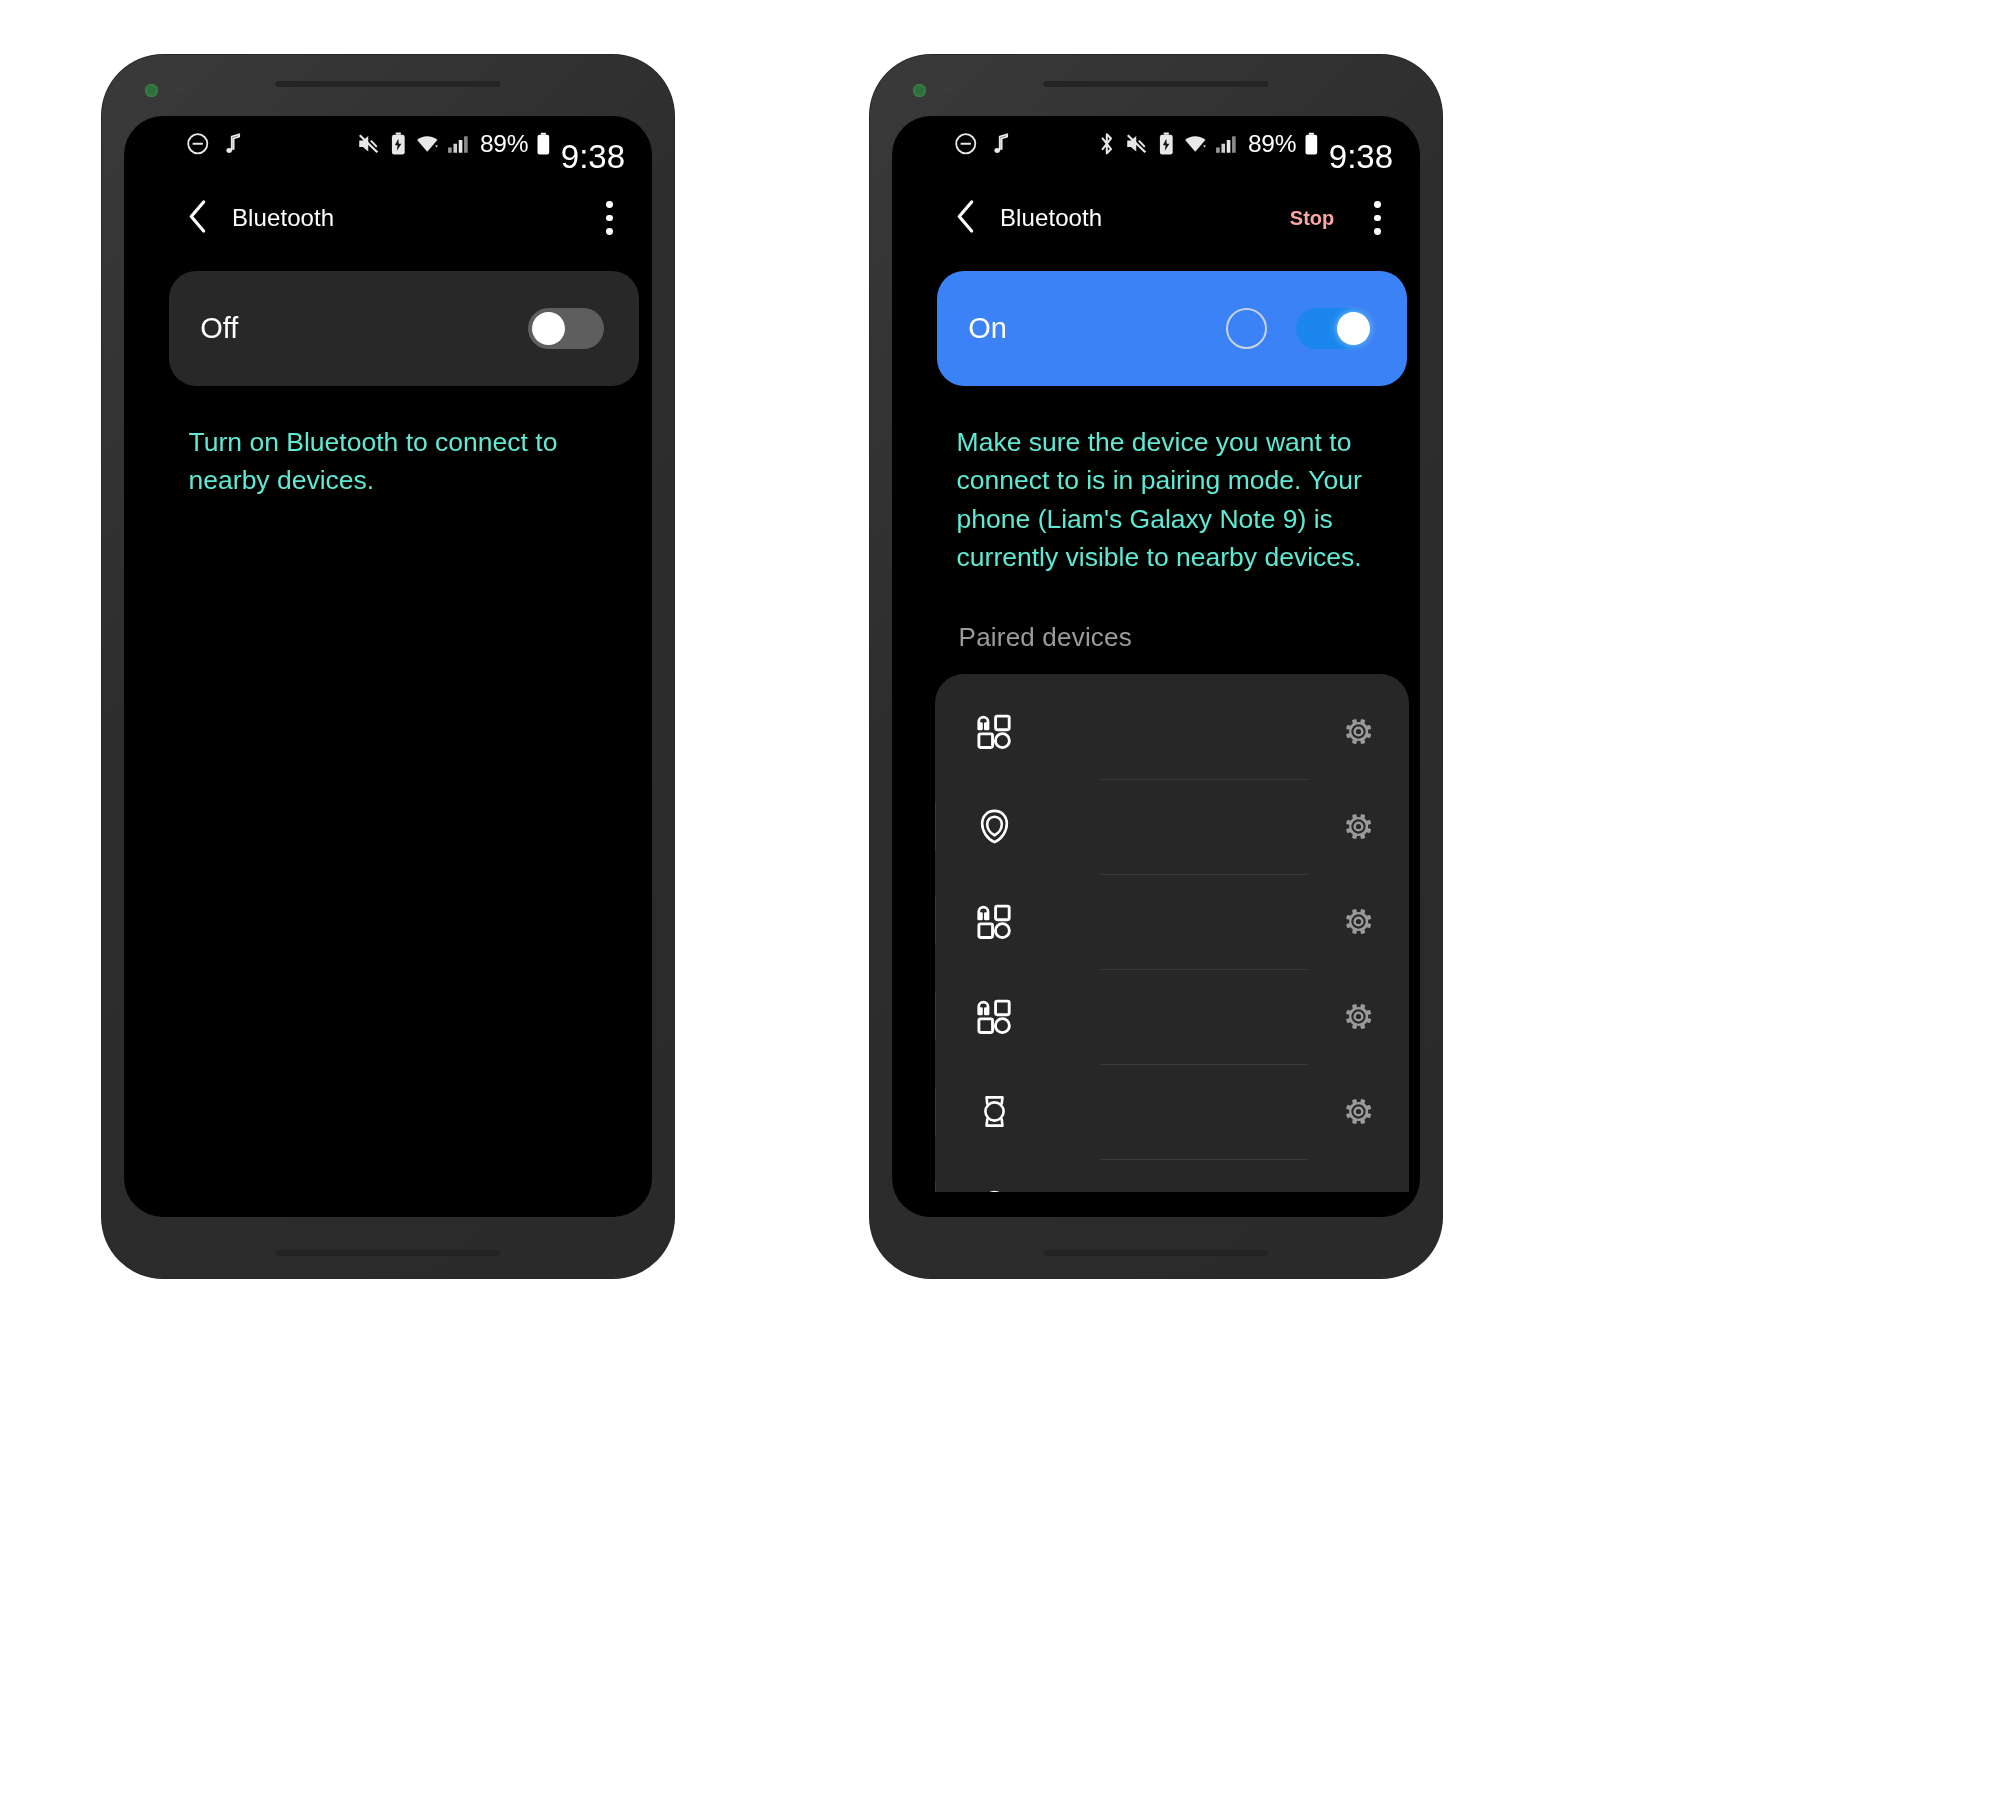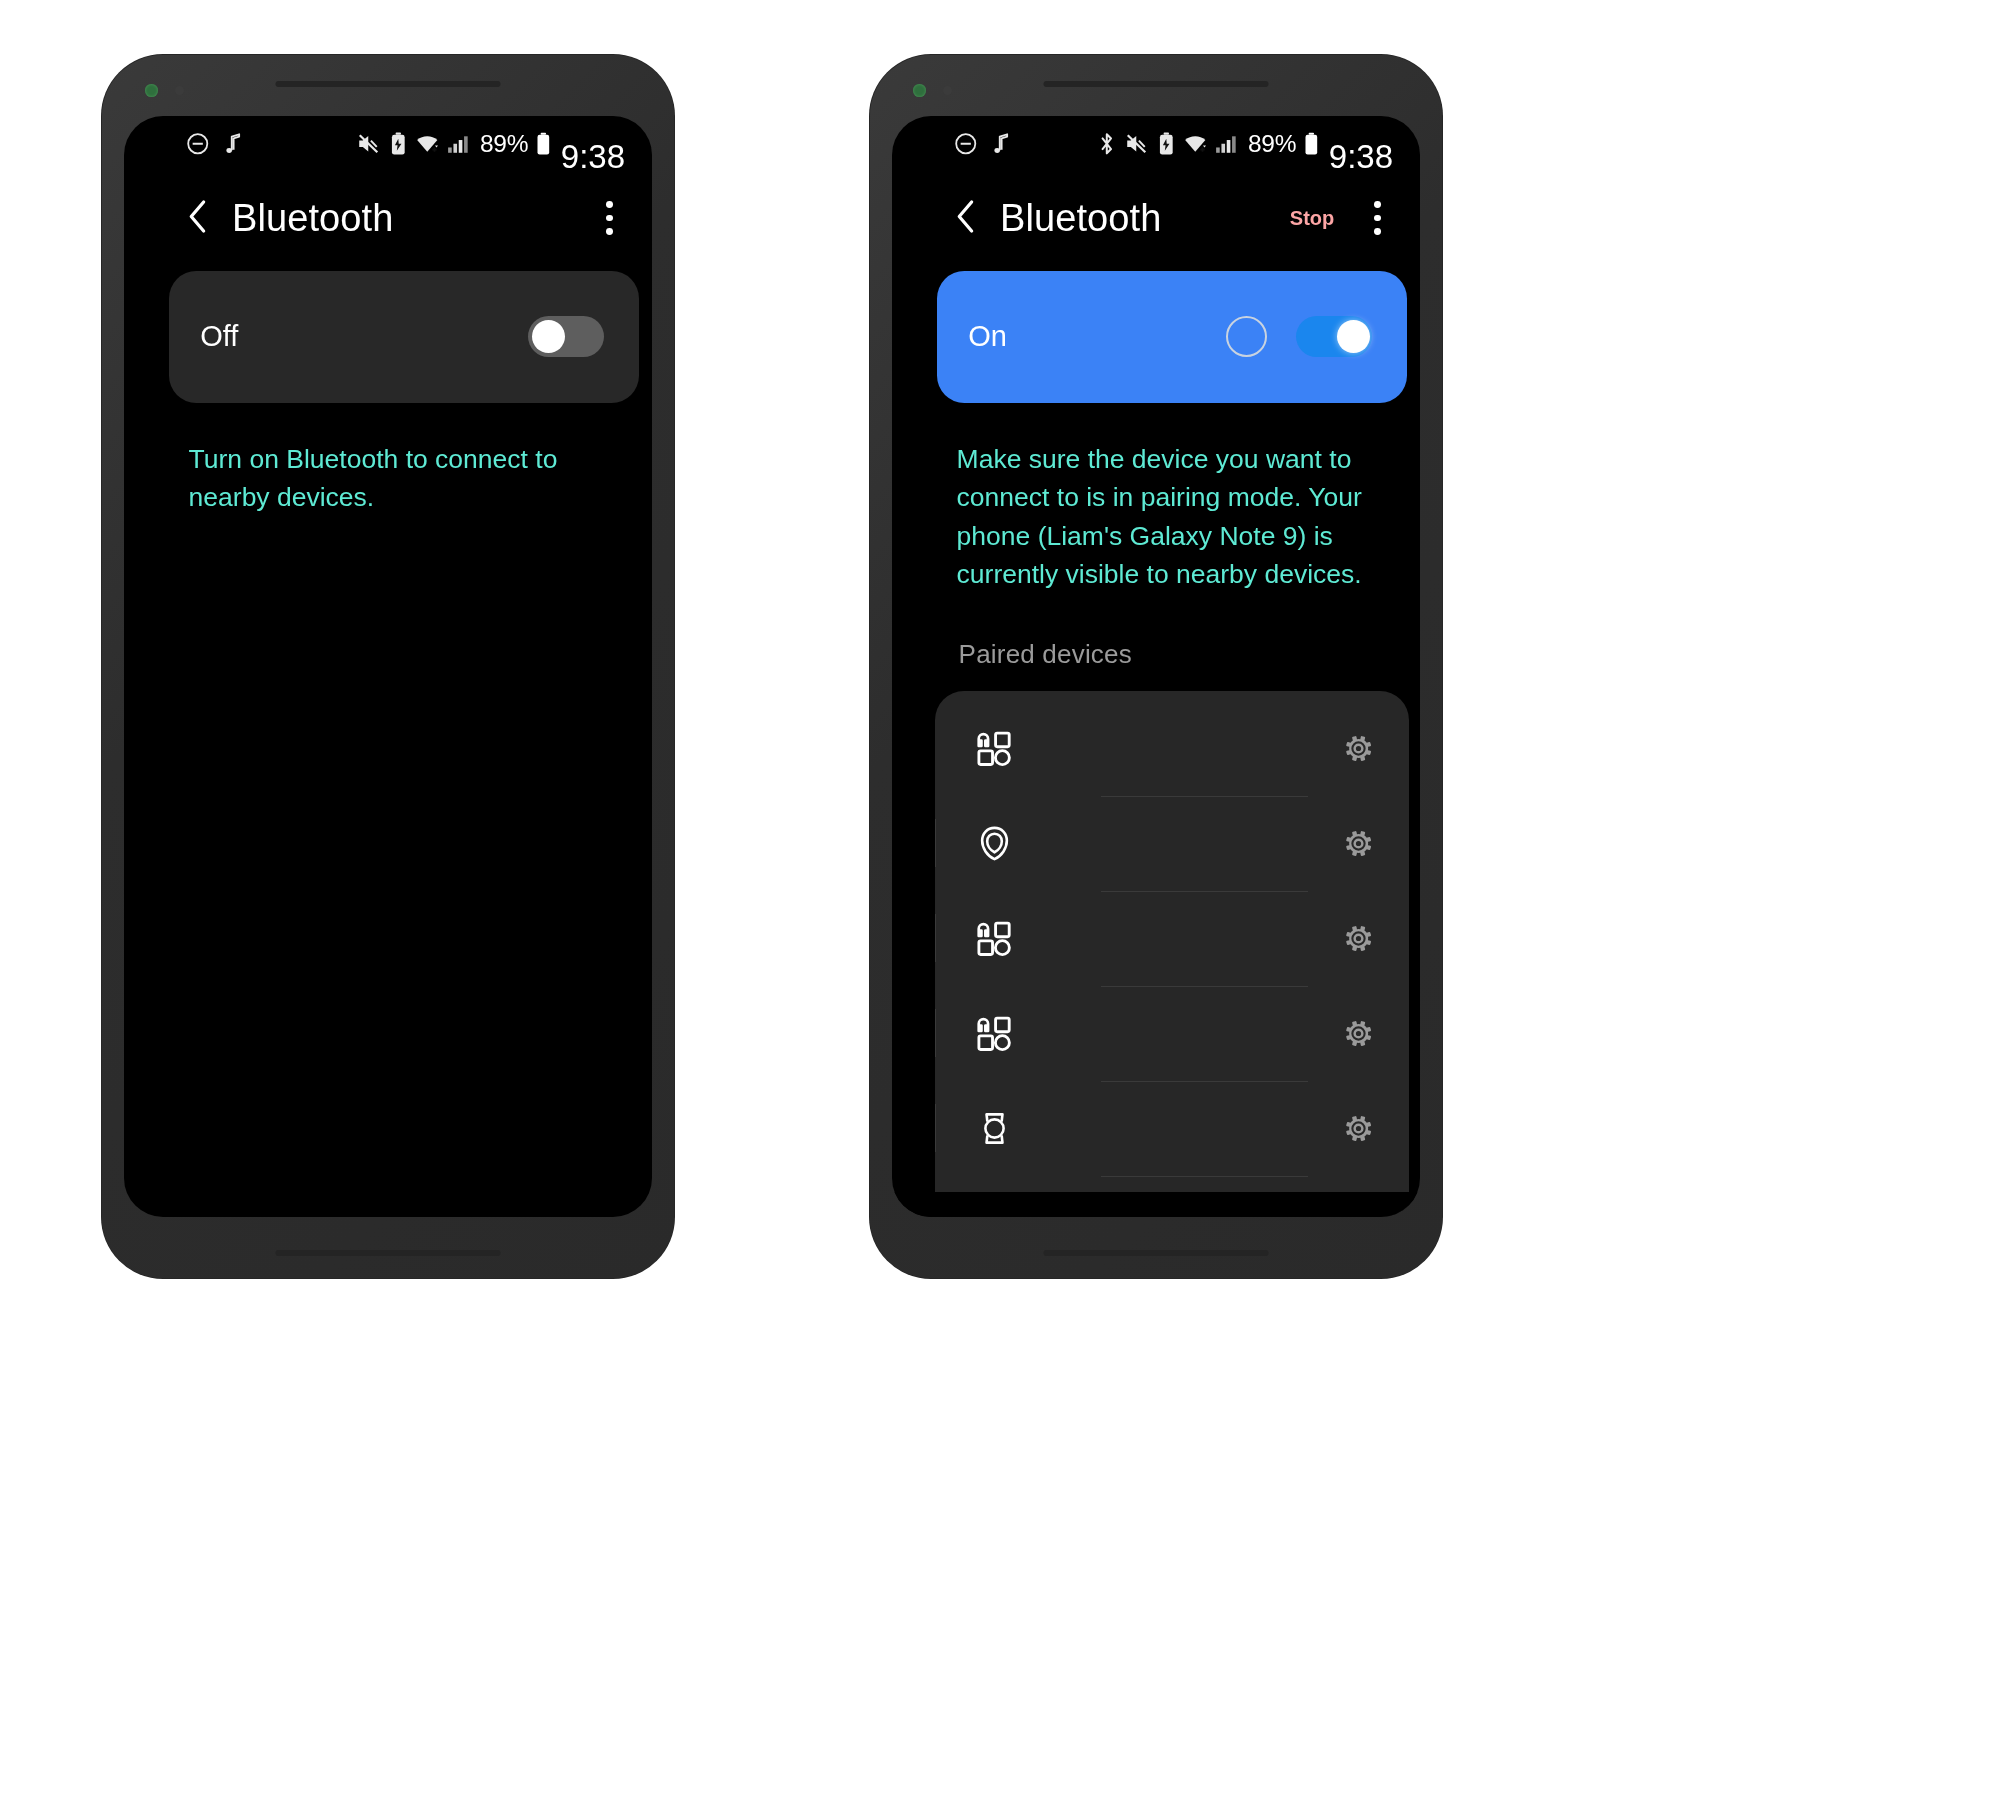--- a/index.html
+++ b/index.html
@@ -109,21 +109,21 @@
   
   .toolbar {
     height: 94px;
     display: flex;
     align-items: center;
     padding: 0 25.5px 0 23.5px;
     color: #ffffff;
   }
   .tb-back { padding: 5.9px 9.8px 5.9px 7.8px; cursor: pointer; }
   .tb-title {
-    font-size: 38px;
+    font-size: 24px;
     font-weight: 400;
     margin-left: 13.7px;
     letter-spacing: 0.1px;
     white-space: nowrap;
   }
   .tb-spacer { flex: 1 1 auto; }
   .tb-action {
     font-size: 20px;
     font-weight: 700;
     color: #fca5a5;
@@ -142,21 +142,21 @@
   .tb-more i {
     display: block;
     width: 6.9px; height: 6.9px;
     border-radius: 50%;
     background: #ffffff;
   }
 
   
   .master-card {
     margin: 5.9px 13.7px 0 13.7px;
-    height: 132px;
+    height: 115px;
     border-radius: 27.4px;
     display: flex;
     align-items: center;
     padding: 0 35px 0 31px;
     box-sizing: border-box;
   }
   .master-card.off { background: #282828; }
   .master-card.on  { background: #3b82f6; }
   .master-label {
     font-size: 29px;

